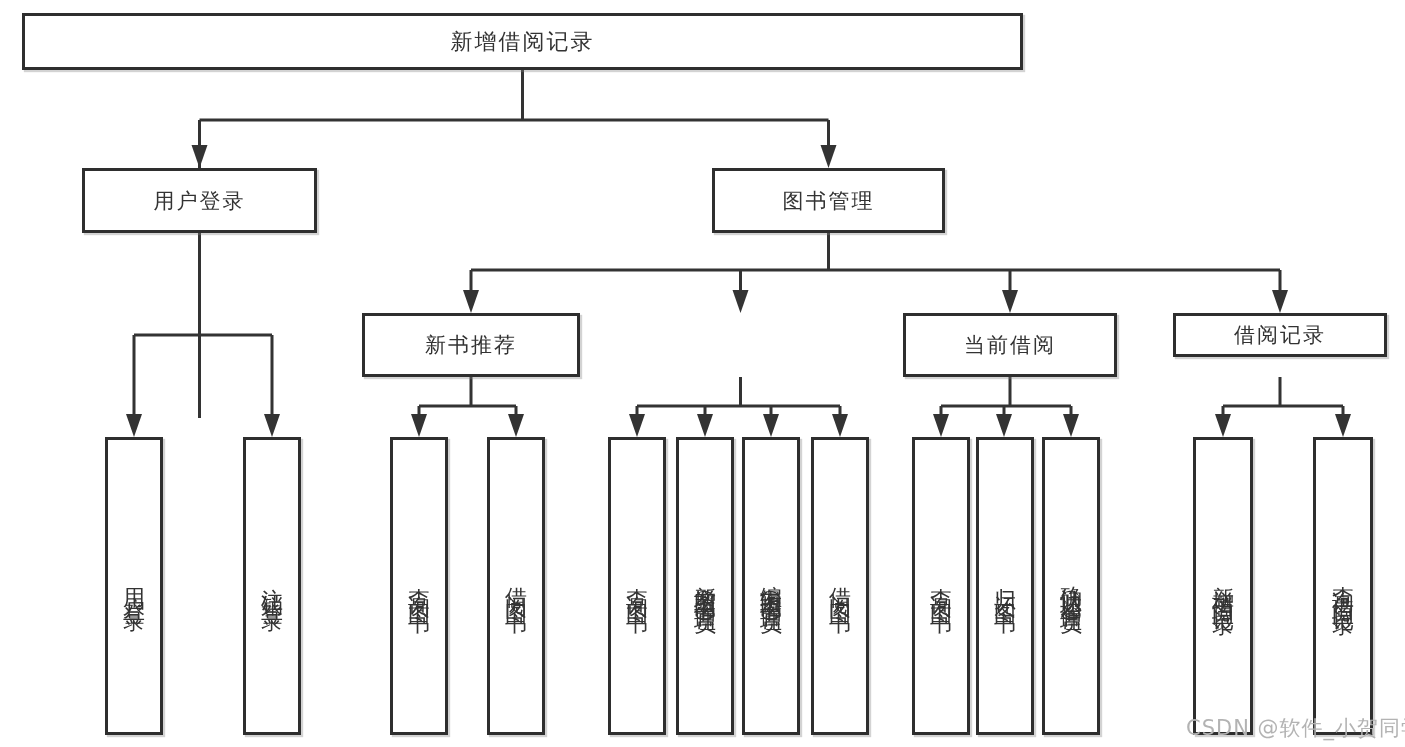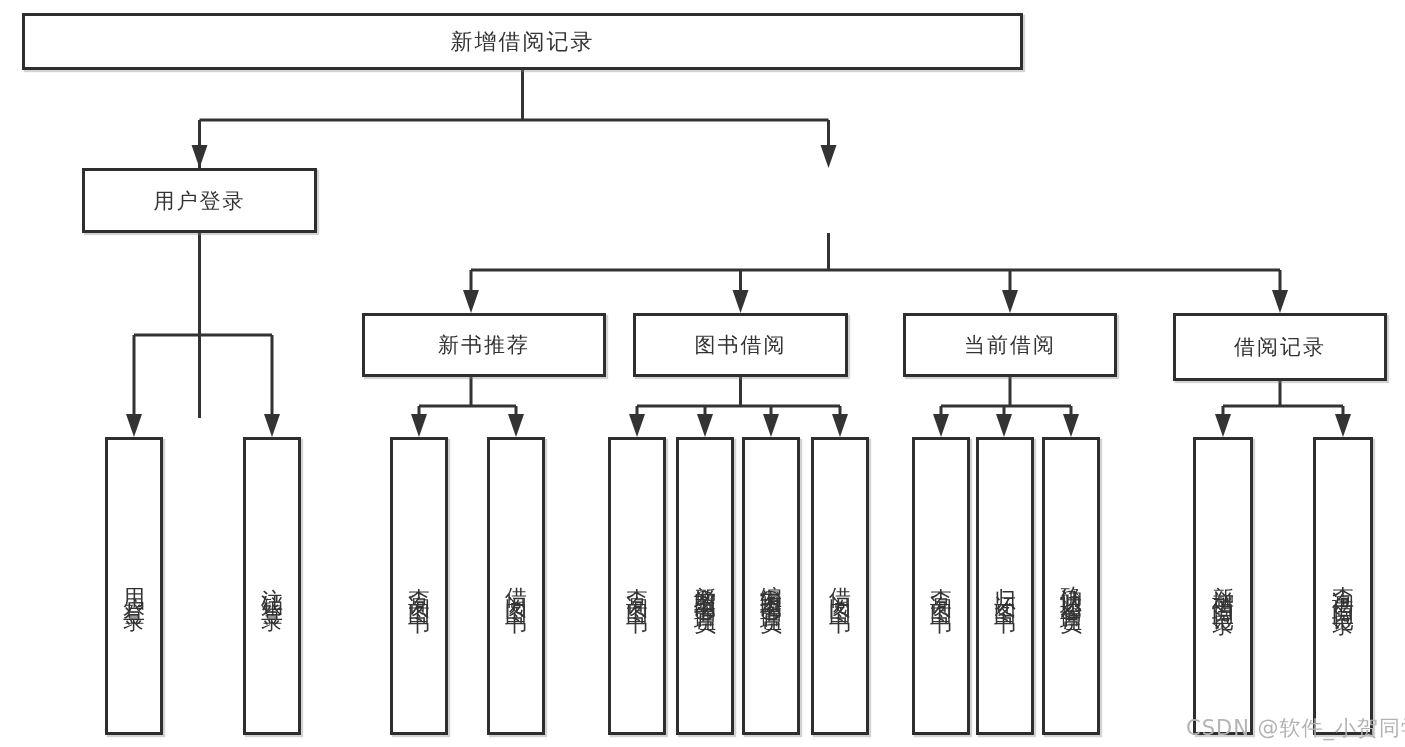--- a/index.html
+++ b/index.html
@@ -105,25 +105,25 @@
       <polygon points="1063,414 1079,414 1071,437"></polygon>
 
       <polygon points="1215,414 1231,414 1223,437"></polygon>
       <polygon points="1335,414 1351,414 1343,437"></polygon>
     </g>
   </svg>
 
   <div class="box" style="left:22px; top:13px; width:1001px; height:57px; font-size:22px;">新增借阅记录</div>
 
   <div class="box" style="left:82px; top:168px; width:235px; height:65px;">用户登录</div>
+  <div class="box" style="left:712px; top:168px; width:233px; height:65px;">图书管理</div>
 
-  <div class="box" style="left:362px; top:313px; width:244px; height:64px;">新书推荐</div>
-  <div class="box" style="left:633px; top:313px; width:215px; height:64px;">图书借阅</div>
+  <div class="box" style="left:362px; top:313px; width:218px; height:64px;">新书推荐</div>
   <div class="box" style="left:903px; top:313px; width:214px; height:64px;font-family:Liberation Mono, monospace;">当前借阅</div>
-  <div class="box" style="left:1173px; top:313px; width:214px; height:68px;text-align:center;">借阅记录</div>
+  <div class="box" style="left:1173px; top:313px; width:214px; height:44px;text-align:center;">借阅记录</div>
 
   <div class="box leaf" style="left:105px; top:437px; width:58px; height:298px;">用户登录</div>
   <div class="box leaf" style="left:243px; top:437px; width:58px; height:298px;">注销登录</div>
 
   <div class="box leaf" style="left:390px; top:437px; width:58px; height:298px;">查询图书</div>
   <div class="box leaf" style="left:487px; top:437px; width:58px; height:298px;">借阅图书</div>
 
   <div class="box leaf" style="left:608px; top:437px; width:58px; height:298px;">查询图书</div>
   <div class="box leaf" style="left:676px; top:437px; width:58px; height:298px; letter-spacing:4px;">新增图书（管理员）</div>
   <div class="box leaf" style="left:742px; top:437px; width:58px; height:298px; letter-spacing:4px;">编辑图书（管理员）</div>

